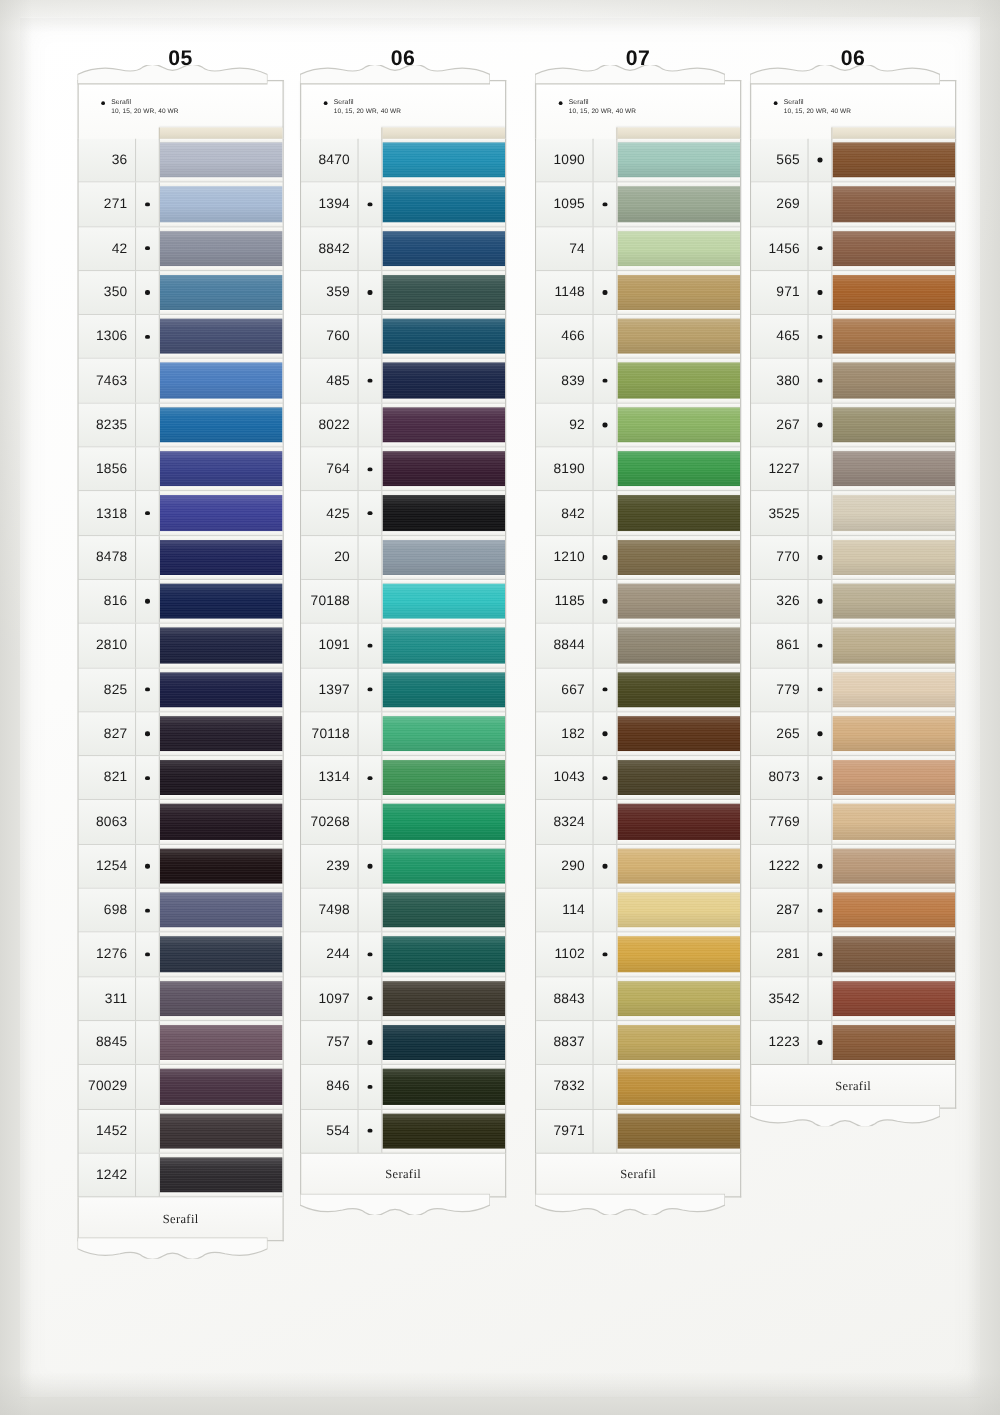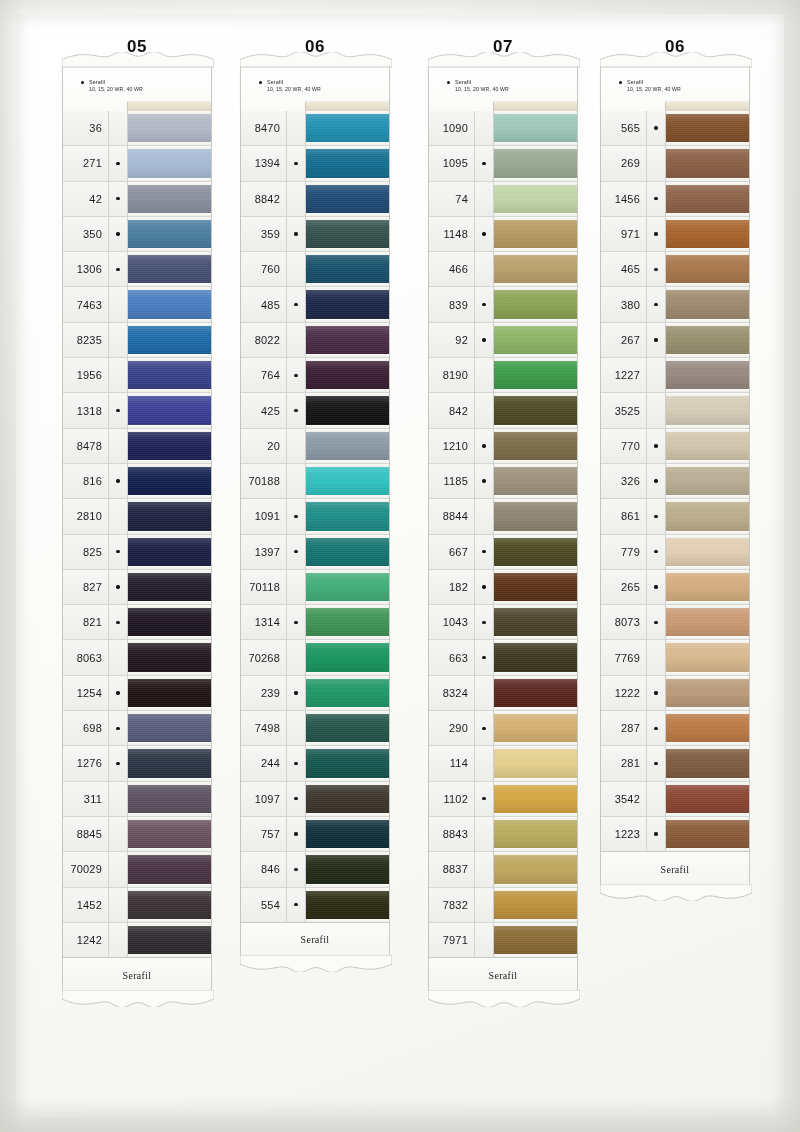--- a/index.html
+++ b/index.html
@@ -55,21 +55,21 @@
     font-size: 17px;
     letter-spacing: 0.5px;
     color: #111111;
     height: 22px;
     line-height: 22px;
   }
 
   .card-body {
     position: relative;
     margin-top: 6px;
-    width: 150px;
+    width: 165px;
   }
 
   
   .card-head {
     position: relative;
     height: 46px;
     background: linear-gradient(180deg, #ffffff 0%, #fafaf8 100%);
     border: 1px solid #c9c9c4;
     border-bottom: none;
     box-shadow: 0 1px 2px rgba(0,0,0,0.05);
@@ -309,21 +309,21 @@
               <div class="cell-dot">
                 <i class="off"></i>
               </div>
               <div class="cell-swatch">
                 <div class="gap-top"></div>
                 <div class="thread" style="--c: #1b6ba8;"></div>
                 <div class="gap-bot"></div>
               </div>
             </div>
             <div class="row">
-              <div class="cell-num">1956</div>
+              <div class="cell-num">1856</div>
               <div class="cell-dot">
                 <i class="off"></i>
               </div>
               <div class="cell-swatch">
                 <div class="gap-top"></div>
                 <div class="thread" style="--c: #38408a;"></div>
                 <div class="gap-bot"></div>
               </div>
             </div>
             <div class="row">
@@ -962,31 +962,20 @@
               <div class="cell-dot">
                 <i class=""></i>
               </div>
               <div class="cell-swatch">
                 <div class="gap-top"></div>
                 <div class="thread" style="--c: #4c4329;"></div>
                 <div class="gap-bot"></div>
               </div>
             </div>
             <div class="row">
-              <div class="cell-num">663</div>
-              <div class="cell-dot">
-                <i class=""></i>
-              </div>
-              <div class="cell-swatch">
-                <div class="gap-top"></div>
-                <div class="thread" style="--c: #3e3820;"></div>
-                <div class="gap-bot"></div>
-              </div>
-            </div>
-            <div class="row">
               <div class="cell-num">8324</div>
               <div class="cell-dot">
                 <i class="off"></i>
               </div>
               <div class="cell-swatch">
                 <div class="gap-top"></div>
                 <div class="thread" style="--c: #5a241e;"></div>
                 <div class="gap-bot"></div>
               </div>
             </div>

